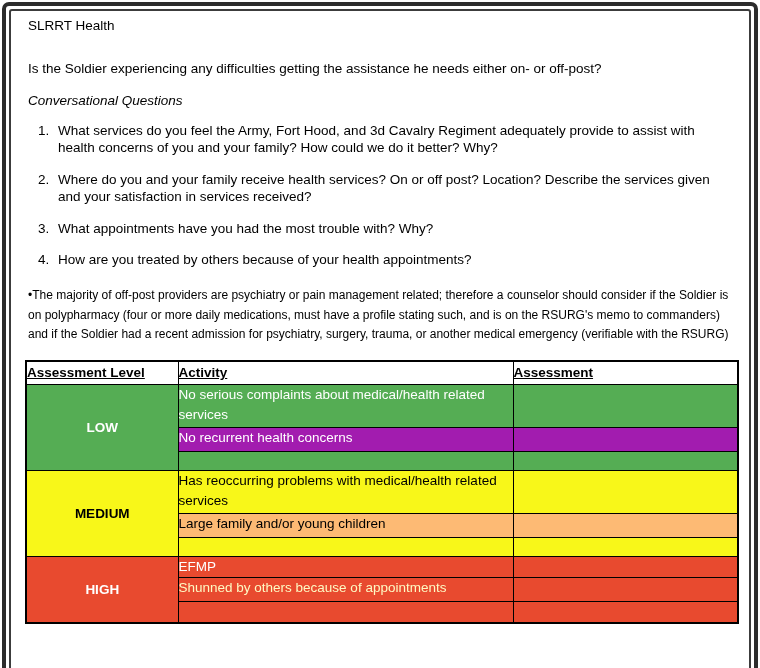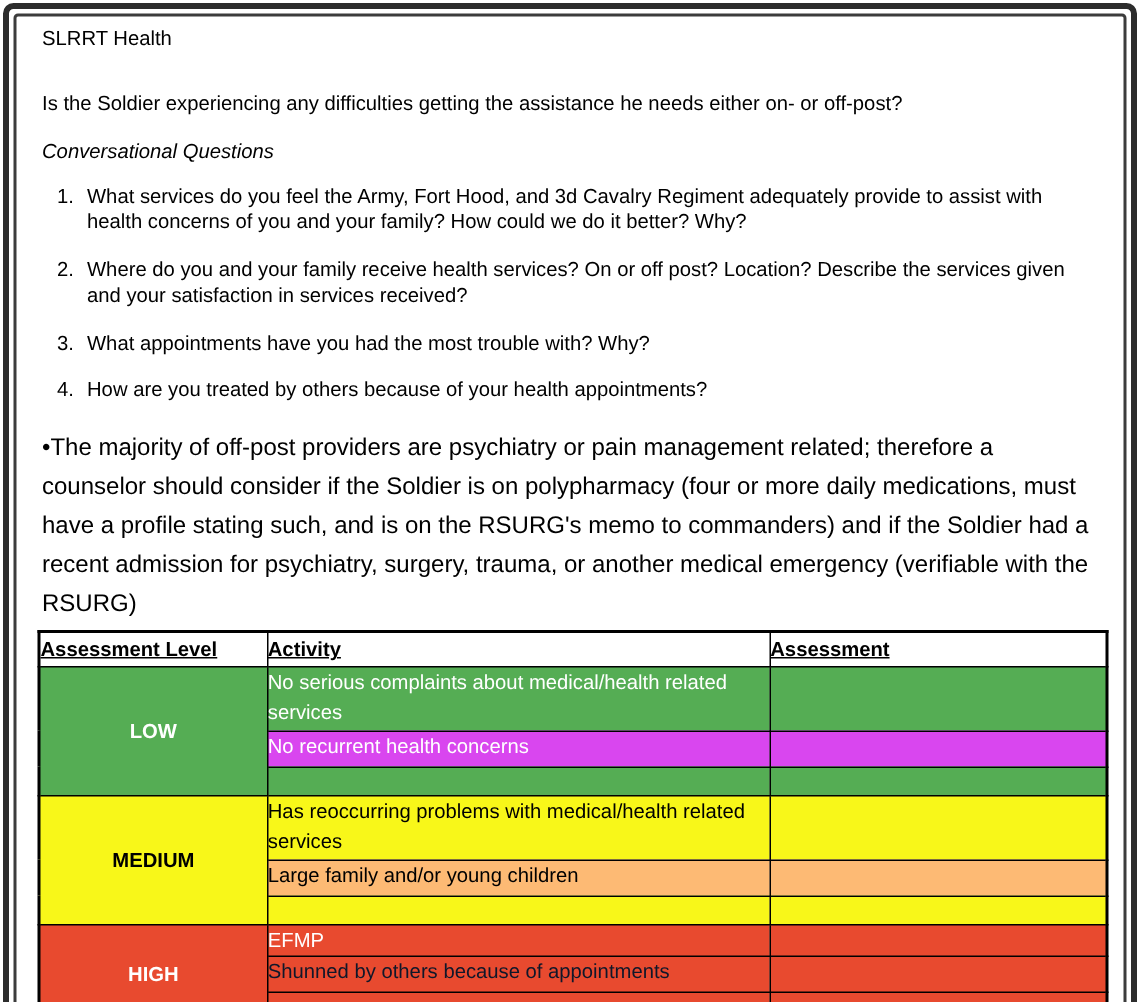--- a/index.html
+++ b/index.html
@@ -52,22 +52,22 @@
   }
   .q-num {
     flex: 0 0 20px;
     margin-left: 10px;
   }
   .q-text {
     flex: 1;
     padding-right: 6px;
   }
   .note {
-    margin: 17px 0 4px 0;
-    font-size: 16px;
+    margin: 17px 0 15px 0;
+    font-size: 12px;
     line-height: 1.62;
   }
   .assessment-heading {
     font-style: italic;
     margin: 21px 0 18px 0;
   }
   table.assessment {
     border-collapse: collapse;
     table-layout: fixed;
     width: 712px;
@@ -151,21 +151,21 @@
             <th class="hdr">Assessment</th>
           </tr>
         </thead>
         <tbody>
 
           <tr class="row-tall" style="background: rgb(85, 173, 84); color: rgb(255, 255, 255);">
             <td class="level-cell" rowspan="3">LOW</td>
             <td class="activity-cell">No serious complaints about medical/health related services</td>
             <td class="mitigation-cell"></td>
           </tr>
-          <tr class="row-single" style="background: #d946ef; color: rgb(255, 255, 255);">
+          <tr class="row-single" style="background: #a21caf; color: rgb(255, 255, 255);">
             <td class="activity-cell">No recurrent health concerns</td>
             <td class="mitigation-cell"></td>
           </tr>
           <tr class="row-empty" style="background: rgb(85, 173, 84); color: rgb(255, 255, 255);">
             <td class="activity-cell"></td>
             <td class="mitigation-cell"></td>
           </tr>
 
           <tr class="row-tall" style="background: rgb(248, 247, 25); color: rgb(0, 0, 0);">
             <td class="level-cell" rowspan="3">MEDIUM</td>
@@ -179,21 +179,21 @@
           <tr class="row-empty" style="background: rgb(248, 247, 25); color: rgb(0, 0, 0);">
             <td class="activity-cell"></td>
             <td class="mitigation-cell"></td>
           </tr>
 
           <tr class="row-single-sm" style="background: rgb(232, 74, 47); color: rgb(255, 255, 255);">
             <td class="level-cell" rowspan="3">HIGH</td>
             <td class="activity-cell">EFMP</td>
             <td class="mitigation-cell"></td>
           </tr>
-          <tr class="row-single" style="background: rgb(232, 74, 47); color: #0f172a;">
+          <tr class="row-single" style="background: rgb(232, 74, 47); color: #fef9c3;">
             <td class="activity-cell">Shunned by others because of appointments</td>
             <td class="mitigation-cell"></td>
           </tr>
           <tr class="row-single-sm" style="background: rgb(232, 74, 47); color: rgb(255, 255, 255);">
             <td class="activity-cell"></td>
             <td class="mitigation-cell"></td>
           </tr>
         </tbody>
       </table>
 

